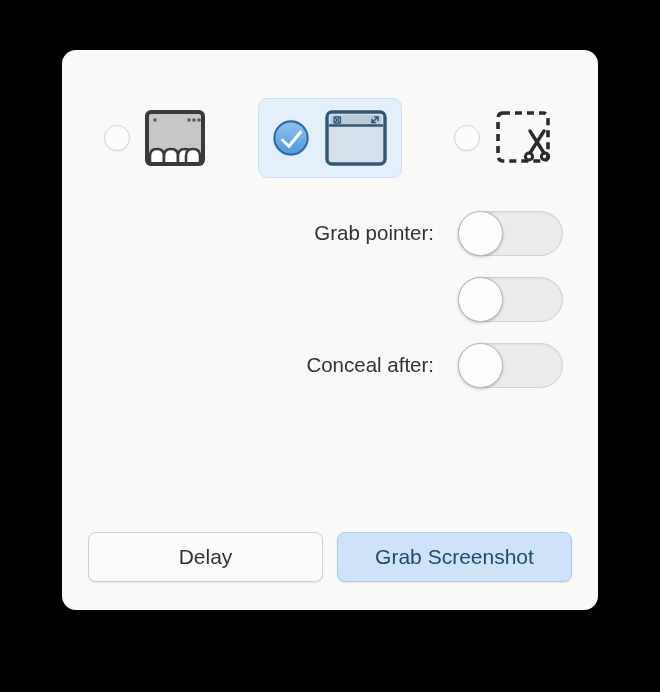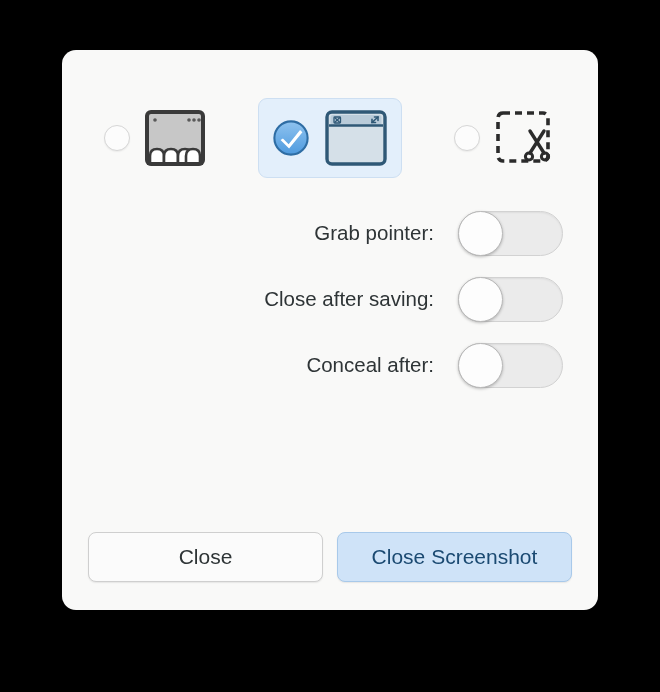--- a/index.html
+++ b/index.html
@@ -271,35 +271,34 @@
     <div class="options">
 
       <div class="opt-row">
         <div class="opt-label">Grab pointer:</div>
         <div class="switch">
           <div class="knob"></div>
         </div>
       </div>
 
       <div class="opt-row">
-        <div class="opt-label">Close after saving:</div>
         <div class="switch">
           <div class="knob"></div>
         </div>
       </div>
 
       <div class="opt-row">
         <div class="opt-label">Conceal after:</div>
         <div class="switch">
           <div class="knob"></div>
         </div>
       </div>
 
 
     </div>
 
     <div class="footer">
-      <div class="btn">Close</div>
-      <div class="btn suggested">Close Screenshot</div>
+      <div class="btn">Delay</div>
+      <div class="btn suggested">Grab Screenshot</div>
     </div>
 
   </div>
 </div>
 
 </body></html>

